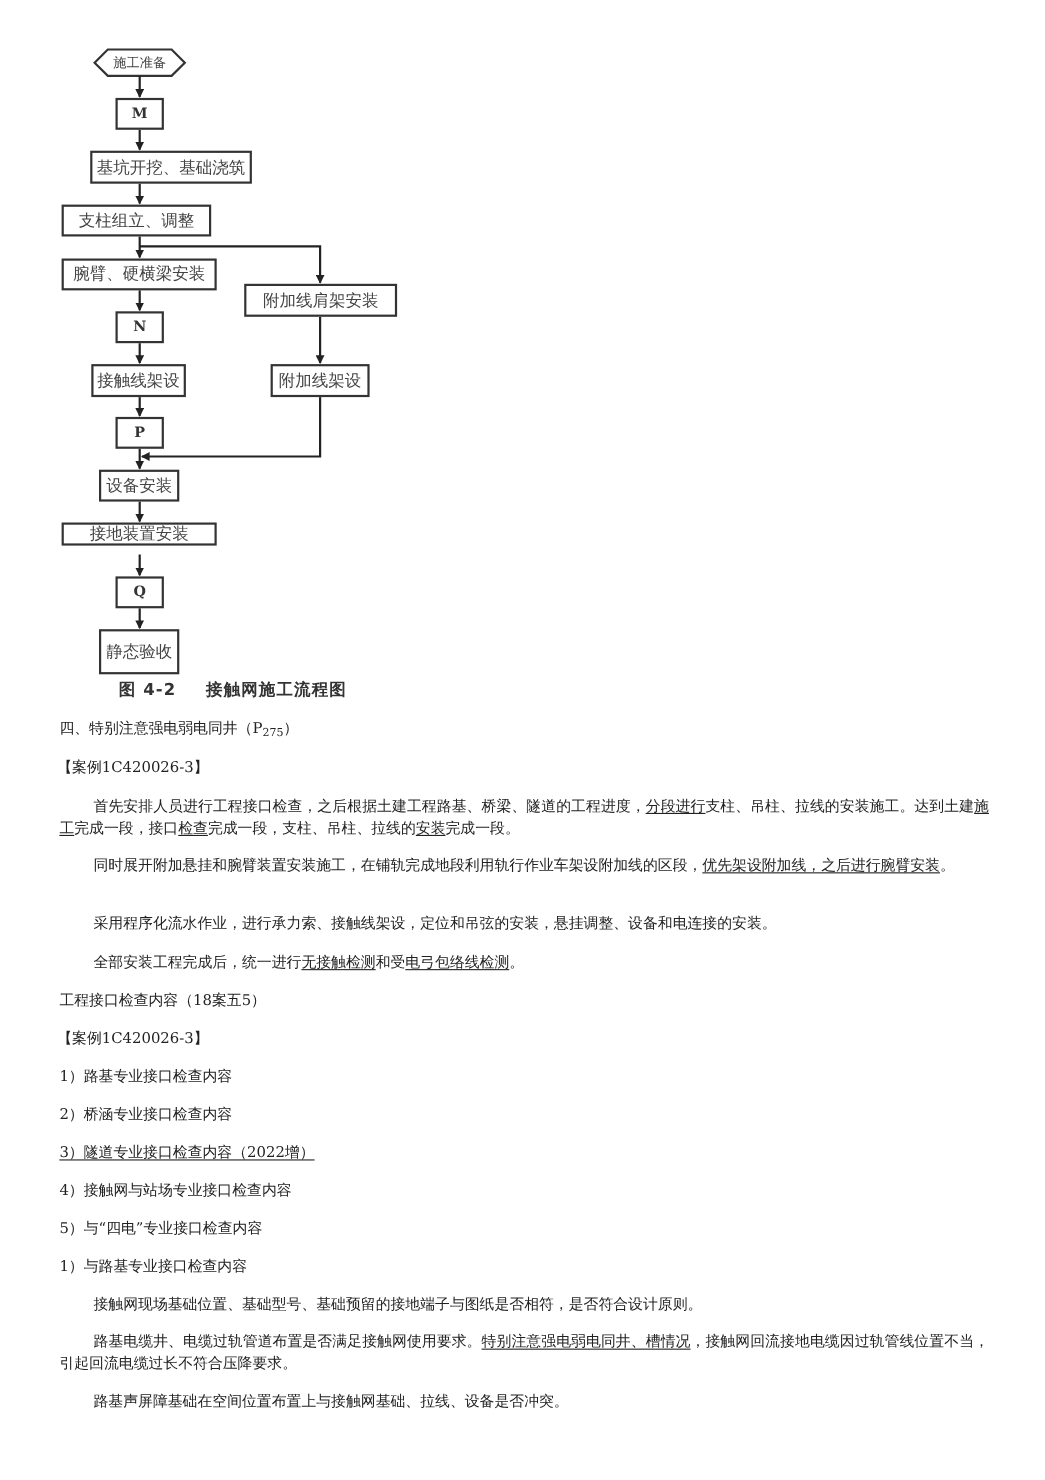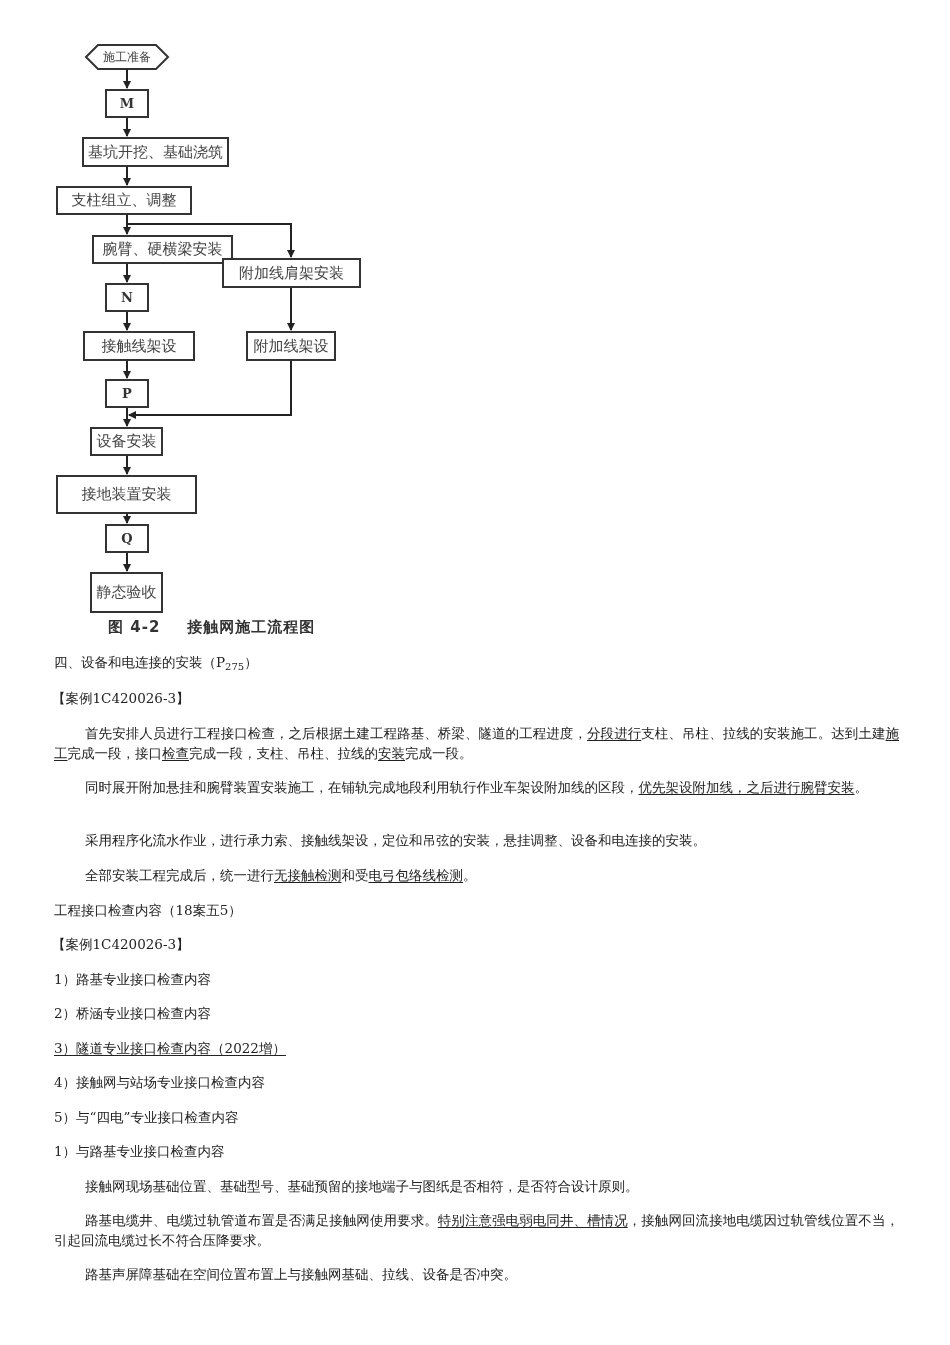--- a/index.html
+++ b/index.html
@@ -48,38 +48,38 @@
       <line x1="127" y1="455" x2="127" y2="474" marker-end="url(#ah)"></line>
       <line x1="127" y1="504" x2="127" y2="523" marker-end="url(#ah)"></line>
       <line x1="127" y1="552" x2="127" y2="571" marker-end="url(#ah)"></line>
     </g>
   </svg>
 
   <div class="hex" style="left:86px;top:45px;width:82px;height:24px;">施工准备</div>
   <div class="box letter" style="left:105px;top:89px;width:44px;height:29px;">M</div>
   <div class="box" style="left:54px;top:137px;width:147px;height:30px;margin-left:28px;">基坑开挖、基础浇筑</div>
   <div class="box" style="left:56px;top:186px;width:136px;height:29px;">支柱组立、调整</div>
-  <div class="box" style="left:56px;top:235px;width:141px;height:29px;margin-left:36px;">腕臂、硬横梁安装</div>
+  <div class="box" style="left:56px;top:235px;width:141px;height:29px;">腕臂、硬横梁安装</div>
   <div class="box" style="left:222px;top:258px;width:139px;height:30px;">附加线肩架安装</div>
   <div class="box letter" style="left:105px;top:283px;width:44px;height:29px;">N</div>
-  <div class="box" style="left:83px;top:331px;width:112px;height:30px;">接触线架设</div>
+  <div class="box" style="left:83px;top:331px;width:86px;height:30px;">接触线架设</div>
   <div class="box" style="left:246px;top:331px;width:90px;height:30px;">附加线架设</div>
   <div class="box letter" style="left:105px;top:379px;width:44px;height:29px;">P</div>
   <div class="box" style="left:90px;top:427px;width:73px;height:29px;">设备安装</div>
-  <div class="box" style="left:56px;top:475px;width:141px;height:39px;">接地装置安装</div>
+  <div class="box" style="left:56px;top:475px;width:141px;height:21px;">接地装置安装</div>
   <div class="box letter" style="left:105px;top:524px;width:44px;height:29px;">Q</div>
   <div class="box" style="left:90px;top:572px;width:73px;height:41px;">静态验收</div>
 
   <div class="caption">
     <span class="num">图 4-2</span><span>接触网施工流程图</span>
   </div>
 </div>
 
 <div class="t" style="top:652px;">
-  <span>四、设备和电连接的安装（P</span><sub>275</sub><span>）</span>
+  <span>四、特别注意强电弱电同井（P</span><sub>275</sub><span>）</span>
 </div>
 <div class="t" style="top:688px;left:52px;">【案例1C420026-3】</div>
 
 <div class="p" style="top:723px;">
   <span>首先安排人员进行工程接口检查，之后根据土建工程路基、桥梁、隧道的工程进度，</span><u>分段进行</u><span>支柱、吊柱、拉线的安装施工。达到土建</span><u>施工</u><span>完成一段，接口</span><u>检查</u><span>完成一段，支柱、吊柱、拉线的</span><u>安装</u><span>完成一段。</span>
 </div>
 
 <div class="p" style="top:777px;">
   <span>同时展开附加悬挂和腕臂装置安装施工，在铺轨完成地段利用轨行作业车架设附加线的区段，</span><u>优先架设附加线，之后进行腕臂安装</u><span>。</span>
 </div>

